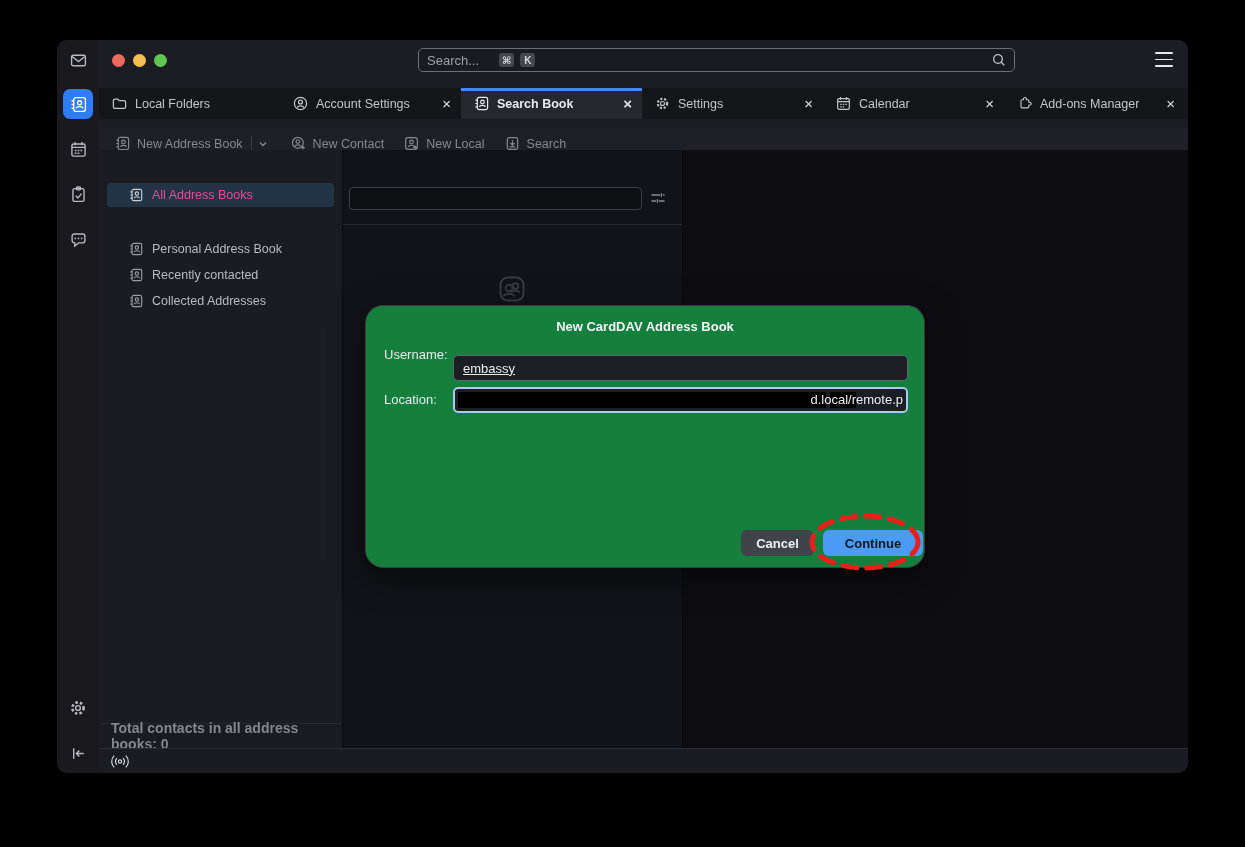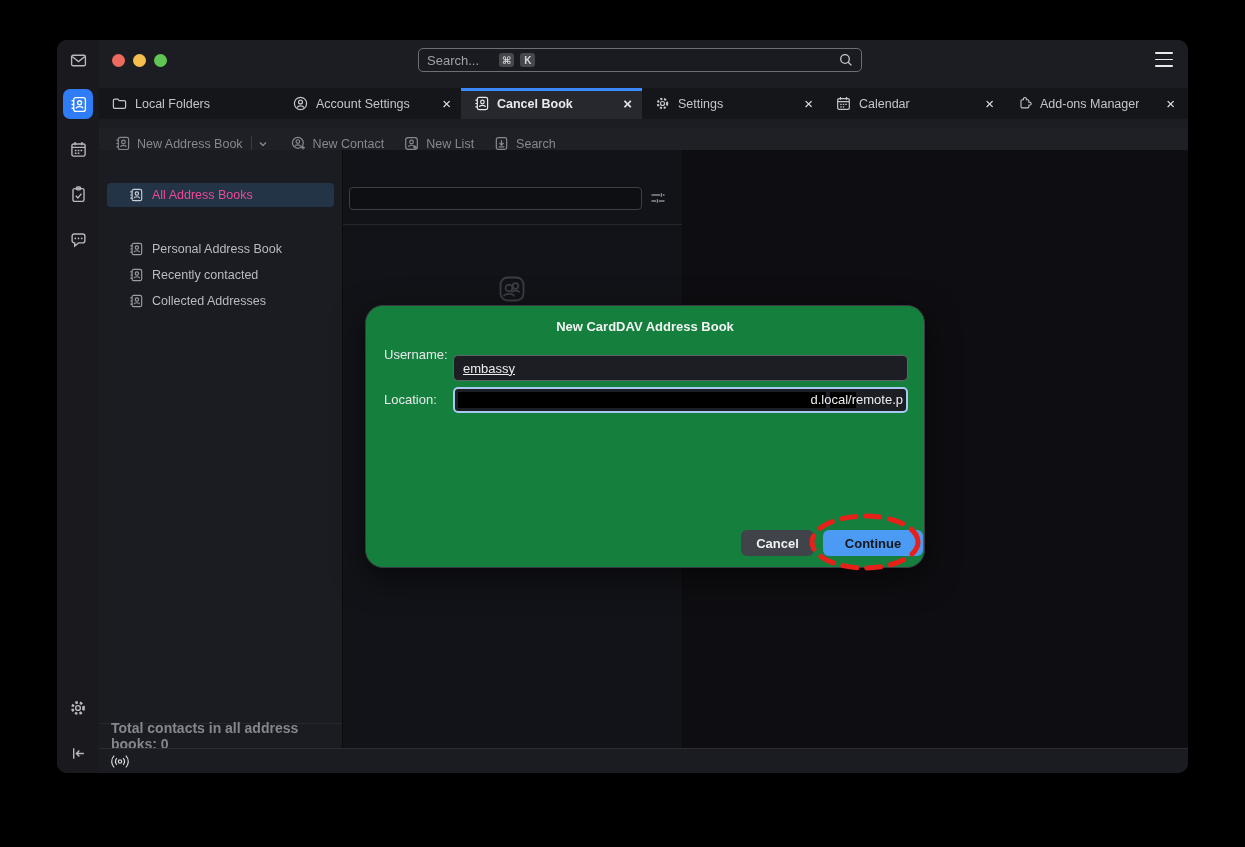--- a/index.html
+++ b/index.html
@@ -12,21 +12,21 @@
   .spaces { position:absolute; left:0; top:0; width:42px; height:733px; background:#19191e; }
   .space-btn { position:absolute; left:0; width:42px; height:32px; display:flex;
     align-items:center; justify-content:center; color:#b8b9bf; }
   .space-btn.active { color:#fff; }
   .space-btn.active .sq { background:#2e7cf6; border-radius:7px; width:30px; height:30px;
     display:flex; align-items:center; justify-content:center; }
 
   
   .titlebar { position:absolute; left:42px; top:0; width:1089px; height:48px; background:#1c1d22; }
   .traffic { position:absolute; top:13.5px; width:13px; height:13px; border-radius:50%; }
-  .searchbar { position:absolute; left:319px; top:8px; width:444px; height:24px;
+  .searchbar { position:absolute; left:319px; top:8px; width:597px; height:24px;
     border:1px solid #6e6f75; border-radius:5px; background:#1a1b20;
     display:flex; align-items:center; padding:0 8px; gap:6px; }
   .searchbar input { flex:0 0 auto; width:66px; background:transparent; border:none; outline:none;
     color:#a0a1a6; font-size:13px; font-family:inherit; }
   .searchbar input::placeholder { color:#a0a1a6; }
   .kbd { background:#46474d; color:#d6d7da; border-radius:3px; font-size:10px; font-weight:bold;
     min-width:15px; height:14px; display:flex; align-items:center; justify-content:center; padding:0 3px; }
   .search-mag { margin-left:auto; color:#c7c8cc; display:flex; }
   .hamburger { position:absolute; right:15px; top:12px; width:18px; height:15px; display:flex;
     flex-direction:column; justify-content:space-between; }
@@ -210,21 +210,21 @@
     </div>
     <div class="tab active">
       <span>
         <svg width="15" height="15" viewBox="0 0 16 16" fill="none" stroke="currentColor" stroke-width="1.3">
           <rect x="3.5" y="1.5" width="11" height="13" rx="2"></rect>
           <path d="M1.5 4.5h2.2M1.5 8h2.2M1.5 11.5h2.2"></path>
           <circle cx="9" cy="6.4" r="1.9"></circle>
             <path d="M5.8 11.7c.4-2.3 6-2.3 6.4 0"></path>
           </svg>
       </span>
-      <span class="tab-label">Cancel Book</span>
+      <span class="tab-label">Search Book</span>
       <span class="close">×</span>
     </div>
     <div class="tab">
       <span>
         <svg width="15" height="15" viewBox="0 0 18 18" fill="none" stroke="currentColor">
           <circle cx="9" cy="9" r="5.6" stroke-width="2.6" stroke-dasharray="2.5 2.1"></circle>
           <circle cx="9" cy="9" r="2.4" stroke-width="1.4"></circle>
           </svg>
       </span>
       <span class="tab-label">Settings</span>
@@ -282,21 +282,21 @@
     </div>
     <span class="tool-gap" style="width:20px;"></span>
     <div class="tool-item">
       <span>
         <svg width="15" height="15" viewBox="0 0 16 16" fill="none" stroke="currentColor" stroke-width="1.3">
           <rect x="1.8" y="1.8" width="12.4" height="12.4" rx="2.5"></rect>
           <circle cx="8" cy="6.4" r="1.9"></circle>
             <path d="M4.8 11.5c.4-2.2 6-2.2 6.4 0M11.8 10.2v4M9.8 12.2h4"></path>
           </svg>
       </span>
-      <span>New List</span>
+      <span>New Local</span>
     </div>
     <span class="tool-gap" style="width:20px;"></span>
     <div class="tool-item">
       <span>
         <svg width="15" height="15" viewBox="0 0 16 16" fill="none" stroke="currentColor" stroke-width="1.3">
           <rect x="2.5" y="1.8" width="11" height="12.4" rx="2"></rect>
           <path d="M8 4.5v5M5.8 7.5L8 9.7l2.2-2.2M5 11.6h6"></path>
           </svg>
       </span>
       <span>Search</span>

